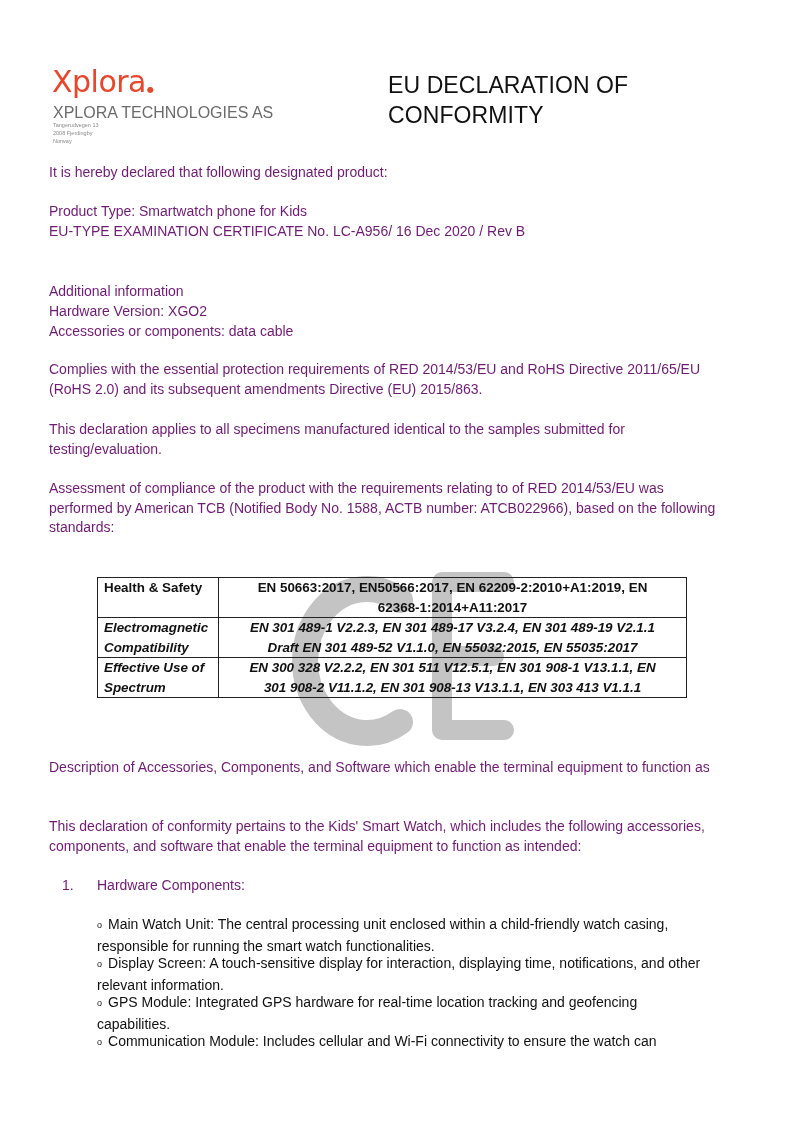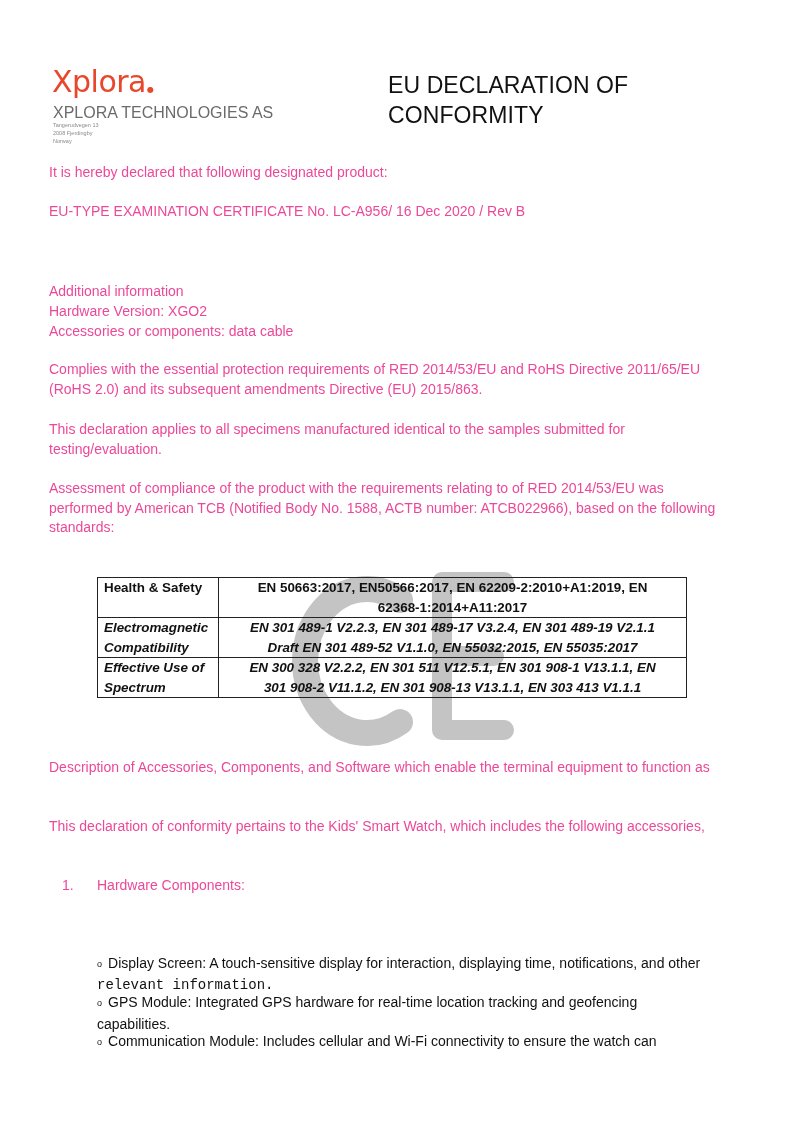--- a/index.html
+++ b/index.html
@@ -26,21 +26,21 @@
     font-size: 5.5px; color: #8a8a8a; line-height: 8px;
   }
   .doc-title {
     position: absolute; left: 360px; top: 70px;
     font-size: 23px; color: #111; line-height: 30px; letter-spacing: 0.1px; margin-left: 28px;
   }
 
   
   .txt {
     position: absolute; left: 49px; width: 712px;
-    font-size: 14px; line-height: 19.5px; color: #ec4899;
+    font-size: 14px; line-height: 19.5px; color: #701a75;
   }
   .txt .line { display: block; white-space: nowrap; }
 
   
   .watermark { position: absolute; left: 282px; top: 572px; width: 240px; height: 175px; z-index: 0; }
 
   
   .std-table {
     position: absolute; left: 97px; top: 577px; width: 590px;
     border-collapse: collapse; z-index: 1;
@@ -69,20 +69,21 @@
     <div>2008 Fjerdingby</div>
     <div>Norway</div>
   </div>
   <div class="doc-title">EU DECLARATION OF CONFORMITY</div>
 
   <div class="txt" style="top:163px;">
     <span class="line">It is hereby declared that following designated product:</span>
   </div>
 
   <div class="txt" style="top:202px;">
+    <span class="line">Product Type: Smartwatch phone for Kids</span>
     <span class="line">EU-TYPE EXAMINATION CERTIFICATE No. LC-A956/ 16 Dec 2020 / Rev B</span>
   </div>
 
   <div class="txt" style="top:282px;">
     <span class="line">Additional information</span>
     <span class="line">Hardware Version: XGO2</span>
     <span class="line" style="margin-top:1px;">Accessories or components: data cable</span>
   </div>
 
   <div class="txt" style="top:360px;">
@@ -141,30 +142,35 @@
     </tr>
   </tbody>
     </table>
 
   <div class="txt" style="top:758px;">
     <span class="line">Description of Accessories, Components, and Software which enable the terminal equipment to function as</span>
   </div>
 
   <div class="txt" style="top:817px;">
     <span class="line">This declaration of conformity pertains to the Kids' Smart Watch, which includes the following accessories,</span>
+    <span class="line">components, and software that enable the terminal equipment to function as intended:</span>
   </div>
 
   <div class="txt" style="top:876px;">
     <span class="list-num" style="left:13px;">1.</span>
     <span class="list-label" style="left:48px;">Hardware Components:</span>
   </div>
 
+  <div class="sub" style="top:915px;">
+    <span class="line" style="display:block;white-space:nowrap;"><span class="bullet">o</span><span>Main Watch Unit: The central processing unit enclosed within a child-friendly watch casing,</span></span>
+    <span style="display:block;white-space:nowrap;">responsible for running the smart watch functionalities.</span>
+  </div>
   <div class="sub" style="top:954px;">
     <span style="display:block;white-space:nowrap;"><span class="bullet">o</span><span>Display Screen: A touch-sensitive display for interaction, displaying time, notifications, and other</span></span>
-    <span style="display:block;white-space:nowrap;font-family:Liberation Mono, monospace;">relevant information.</span>
+    <span style="display:block;white-space:nowrap;">relevant information.</span>
   </div>
   <div class="sub" style="top:993px;">
     <span style="display:block;white-space:nowrap;"><span class="bullet">o</span><span>GPS Module: Integrated GPS hardware for real-time location tracking and geofencing</span></span>
     <span style="display:block;white-space:nowrap;">capabilities.</span>
   </div>
   <div class="sub" style="top:1032px;">
     <span style="display:block;white-space:nowrap;"><span class="bullet">o</span><span>Communication Module: Includes cellular and Wi-Fi connectivity to ensure the watch can</span></span>
   </div>
 
 </div>

